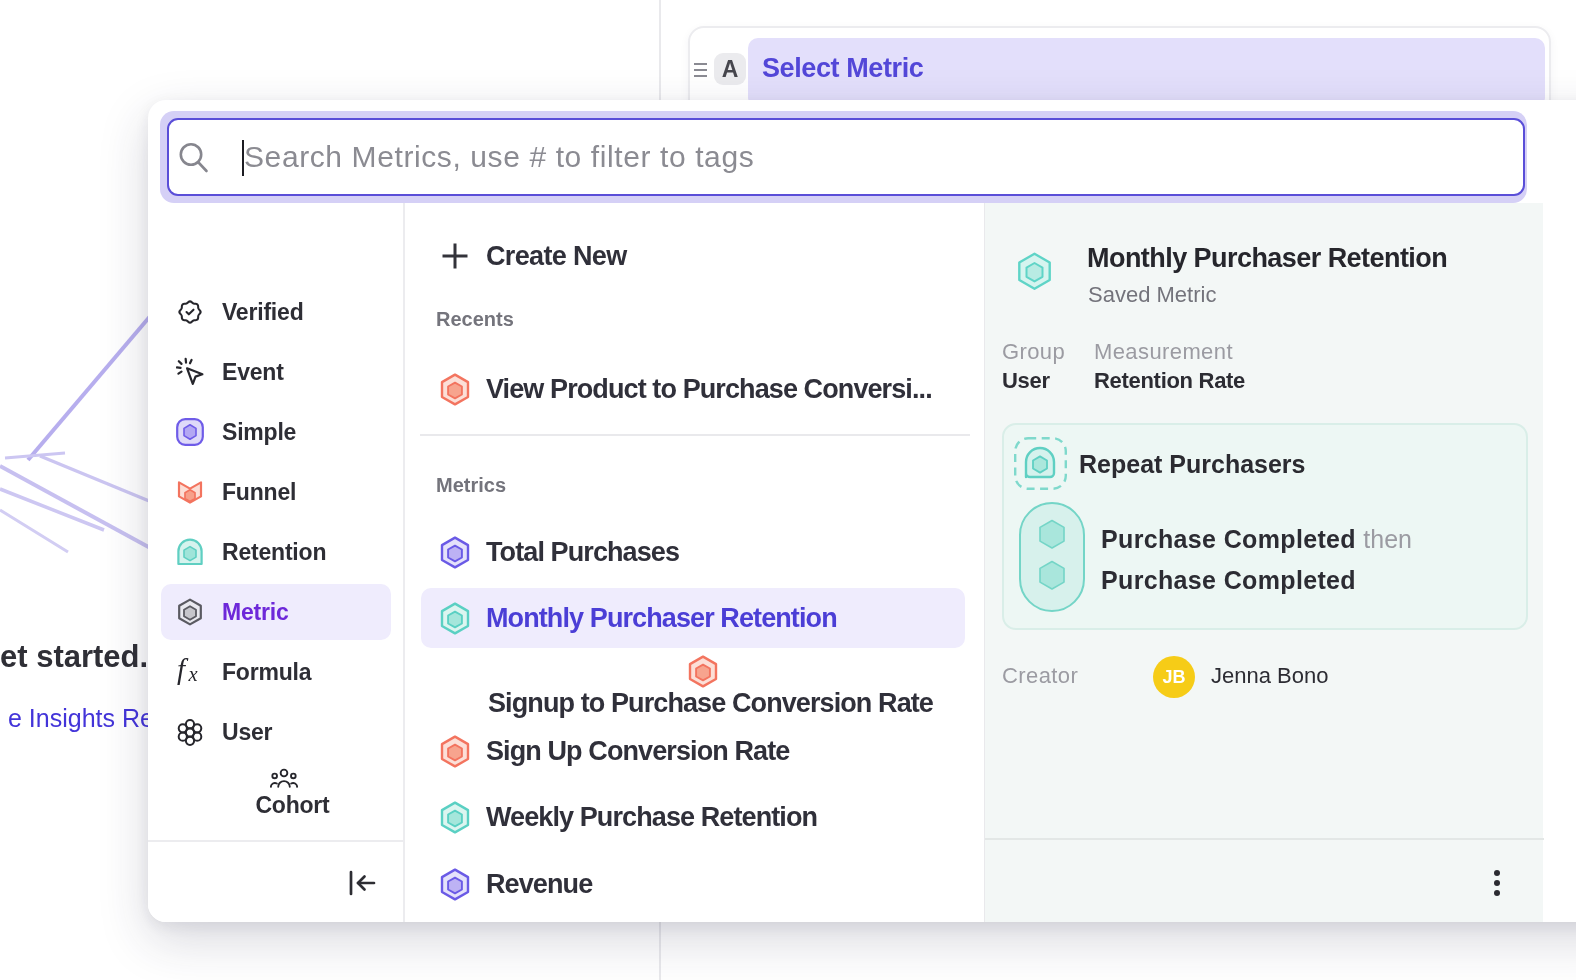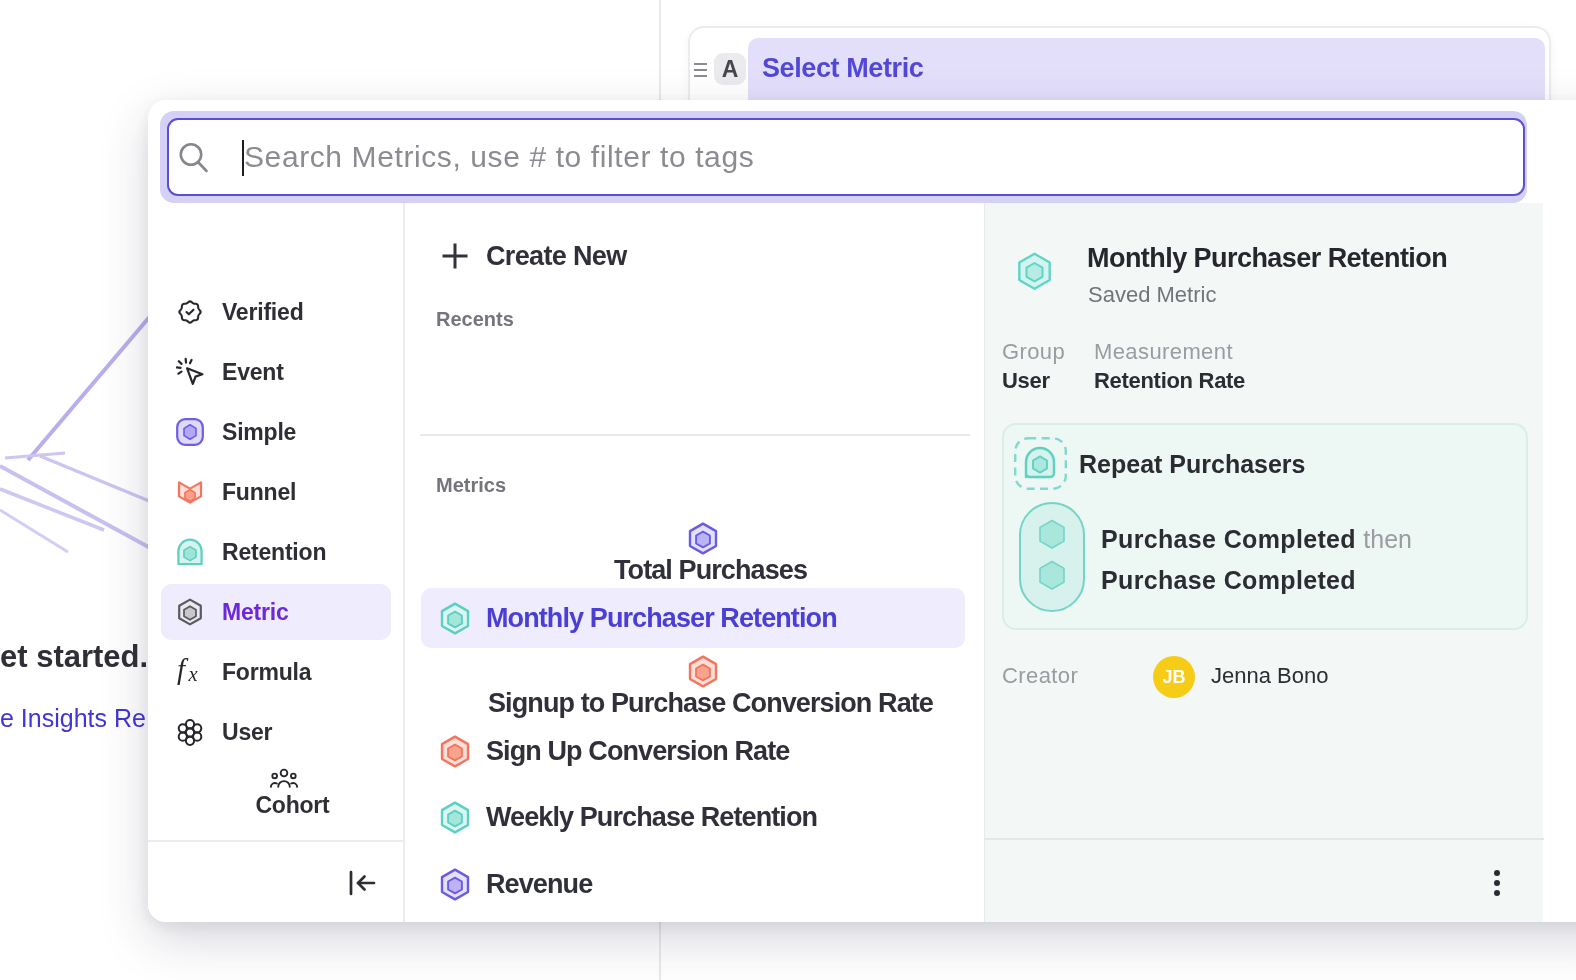--- a/index.html
+++ b/index.html
@@ -3,21 +3,21 @@
 <meta charset="utf-8">
 <style>
   * { margin:0; padding:0; box-sizing:border-box; }
   html,body { width:1576px; height:980px; background:#fff; overflow:hidden;
     font-family:"Liberation Sans", sans-serif; }
   .abs { position:absolute; }
   body { position:relative; }
   
   #vline { left:659px; top:0; width:2px; height:980px; background:#e9e9ec; }
   #bgtext1 { left:0px; top:640px; font-size:31px; line-height:34px; font-weight:700; color:#2f2f36; }
-  #bgtext2 { left:0px; top:704px; font-size:25px; line-height:28px; font-weight:400; color:#4334d9; }
+  #bgtext2 { left:0px; top:704px; font-size:25px; line-height:28px; font-weight:400; color:#4334d9;padding-left:8px; }
   
   #selcard { left:688px; top:26px; width:863px; height:110px; background:#fff;
     border:2px solid #ececef; border-radius:16px; box-shadow:0 3px 10px rgba(40,40,70,.05); }
   #selpill { left:748px; top:38px; width:797px; height:70px; background:#e3dffb; border-radius:10px; }
   #seltext { left:762px; top:53px; font-size:27px; line-height:31px; letter-spacing:-.4px; font-weight:700; color:#5347d8; }
   #abadge { left:714px; top:53px; width:32px; height:32px; background:#ebebee; border-radius:9px;
     color:#46464d; font-size:23px; font-weight:700; text-align:center; line-height:32px; }
   
   #modal { left:148px; top:100px; width:1490px; height:822px; background:#fff;
     border-radius:18px; box-shadow:0 18px 50px rgba(40,40,70,.18), 0 4px 14px rgba(40,40,70,.08);
@@ -217,23 +217,30 @@
 
       <div id="middle" class="abs">
         <div class="mrow" style="top:23px;">
           <svg class="ic" style="height:30px;" width="30" height="30" viewBox="0 0 30 30">
             <line x1="15" y1="2.5" x2="15" y2="27.5" stroke="#33333a" stroke-width="3"></line>
             <line x1="2.5" y1="15" x2="27.5" y2="15" stroke="#33333a" stroke-width="3"></line>
           </svg>
           <span class="lbl" style="margin-left:16px;font-size:27px;letter-spacing:-.65px;">Create New</span>
         </div>
         <div class="mlabel" style="top:105px;">Recents</div>
+        <div class="mrow" style="top:156px;">
+          <span class="ic"><svg width="30" height="33" viewBox="0 0 30 33">
+              <path d="M15 1.6 L28 9.1 V24 L15 31.4 L2 24 V9.1 Z" fill="#fcdfd7" stroke="#f3745f" stroke-width="2.4" stroke-linejoin="round"></path>
+              <path d="M15 9.6 L21.9 13.55 V21.5 L15 25.4 L8.1 21.5 V13.55 Z" fill="#f7a48e" stroke="#f3745f" stroke-width="1.9" stroke-linejoin="round"></path>
+            </svg></span>
+          <span class="lbl">View Product to Purchase Conversi...</span>
+        </div>
         <div id="mDivider" class="abs"></div>
         <div class="mlabel" style="top:271px;">Metrics</div>
-        <div class="mrow" style="top:319px;flex-direction:column;">
+        <div class="mrow" style="top:319px;">
           <span class="ic"><svg width="30" height="33" viewBox="0 0 30 33">
               <path d="M15 1.6 L28 9.1 V24 L15 31.4 L2 24 V9.1 Z" fill="#e4e1fb" stroke="#6a5ae6" stroke-width="2.4" stroke-linejoin="round"></path>
               <path d="M15 9.6 L21.9 13.55 V21.5 L15 25.4 L8.1 21.5 V13.55 Z" fill="#bdb2f4" stroke="#6a5ae6" stroke-width="1.9" stroke-linejoin="round"></path>
             </svg></span>
           <span class="lbl">Total Purchases</span>
         </div>
         <div class="mrow sel" style="top:385px;">
           <span class="ic"><svg width="30" height="33" viewBox="0 0 30 33">
               <path d="M15 1.6 L28 9.1 V24 L15 31.4 L2 24 V9.1 Z" fill="#dcf5f0" stroke="#5ad0c3" stroke-width="2.4" stroke-linejoin="round"></path>
               <path d="M15 9.6 L21.9 13.55 V21.5 L15 25.4 L8.1 21.5 V13.55 Z" fill="#a5e6db" stroke="#5ad0c3" stroke-width="1.9" stroke-linejoin="round"></path>

